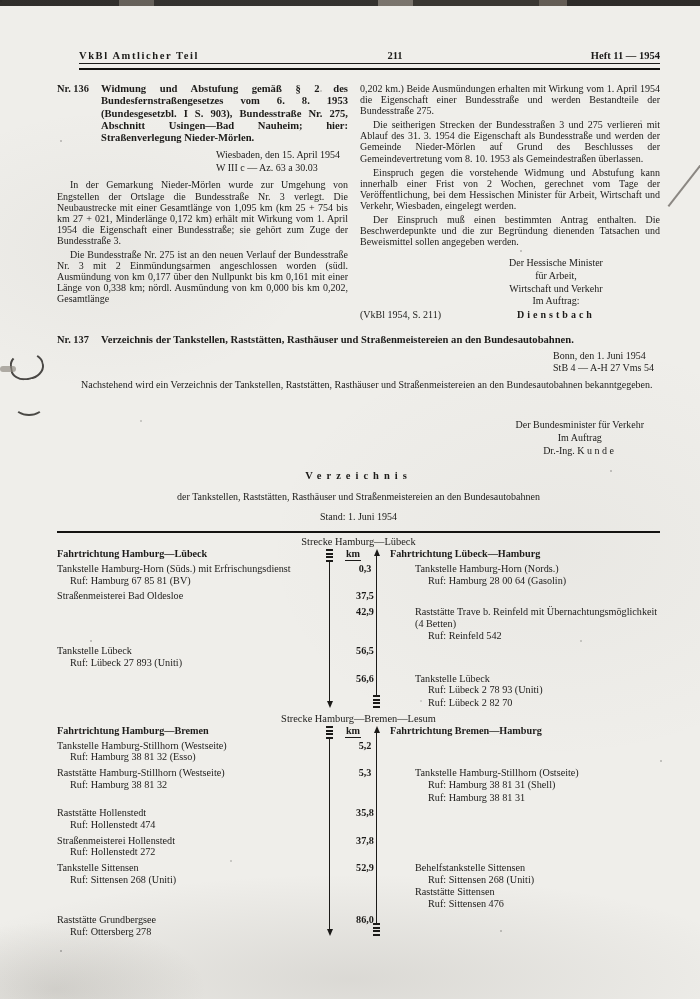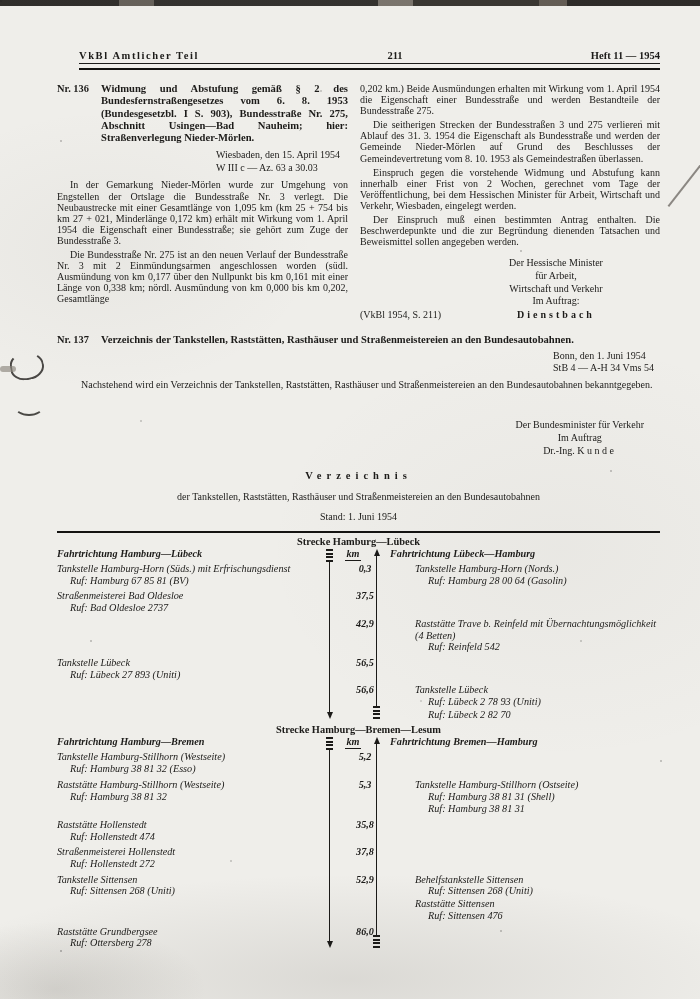--- a/index.html
+++ b/index.html
@@ -58,22 +58,22 @@
   .minister-wrap{text-align:right;margin:7px 16px 0 0;font-size:10px;line-height:13px;}
   .minister-block{display:inline-block;text-align:center;margin-top:20px;}
   .minister-name{letter-spacing:0;}
   .minister-name .spread{letter-spacing:2.5px;}
 
   .vz-head{text-align:center;font-weight:bold;letter-spacing:5px;margin-top:13px;font-size:10.5px;}
   .vz-sub{text-align:center;margin-top:10px;font-size:10px;}
   .vz-stand{text-align:center;margin-top:9px;font-size:10px;}
   .main-rule{border-top:2.6px solid #141311;margin-top:9px;}
 
-  .strecke{text-align:center;font-weight:bold;font-size:10.4px;margin-top:3px;}
-  .twrap{position:relative;margin-top:1px;font-style:italic;}
+  .strecke{text-align:center;font-weight:normal;font-size:10.4px;margin-top:3px;}
+  .twrap{position:relative;margin-top:1px;}
   .thead,.t-row{display:grid;grid-template-columns:272px 48px 1fr;}
   .thead{font-weight:bold;font-size:10.2px;line-height:12px;margin-bottom:2px;}
   .thead .km-h{text-align:center;}
   .km-u{display:inline-block;border-bottom:1px solid #1b1a18;padding:0 1px;}
   .thead .right-h{padding-left:13px;}
   .t-row{font-size:10.2px;line-height:11.7px;margin-bottom:3px;gap:12px;}
   .cell-km{text-align:center;font-weight:bold;}
   .cell-right{padding-left:14px;}
   .entry{margin-bottom:1px;}
   .f-ruf{padding-left:13px;}
@@ -148,21 +148,21 @@
   </div>
 
   <div class="art137">
     <div class="art-head art137-head">
       <div class="art-num">Nr. 137</div>
       <div class="art-title">Verzeichnis der Tankstellen, Raststätten, Rasthäuser und Straßenmeistereien an den Bundesautobahnen.</div>
     </div>
     <div class="date-block">
       <div class="date-inner">
         <div>Bonn, den 1. Juni 1954</div>
-        <div>StB 4 — A-H 34 Vms 54</div>
+        <div>StB 4 — A-H 27 Vms 54</div>
       </div>
     </div>
     <p class="intro">Nachstehend wird ein Verzeichnis der Tankstellen, Raststätten, Rasthäuser und Straßenmeistereien an den Bundesautobahnen bekanntgegeben.</p>
     <div class="minister-wrap">
       <div class="minister-block">
         <div>
             <div>Der Bundesminister für Verkehr</div>
             <div>Im Auftrag</div>
           </div>
         <div class="minister-name">
@@ -207,21 +207,20 @@
               <div class="entry">
                 <div class="f-name">Tankstelle Hamburg-Horn (Nords.)</div>
                 <div class="f-ruf">Ruf: Hamburg 28 00 64 (Gasolin)</div>
               </div>
             </div>
           </div>
           <div class="t-row">
             <div class="cell-left">
               <div class="entry">
                 <div class="f-name">Straßenmeisterei Bad Oldesloe</div>
-                <div class="f-ruf">Ruf: Bad Oldesloe 2737</div>
               </div>
             </div>
             <div class="cell-km">37,5</div>
             <div class="cell-right"></div>
           </div>
           <div class="t-row">
             <div class="cell-left"></div>
             <div class="cell-km">42,9</div>
             <div class="cell-right">
               <div class="entry">

